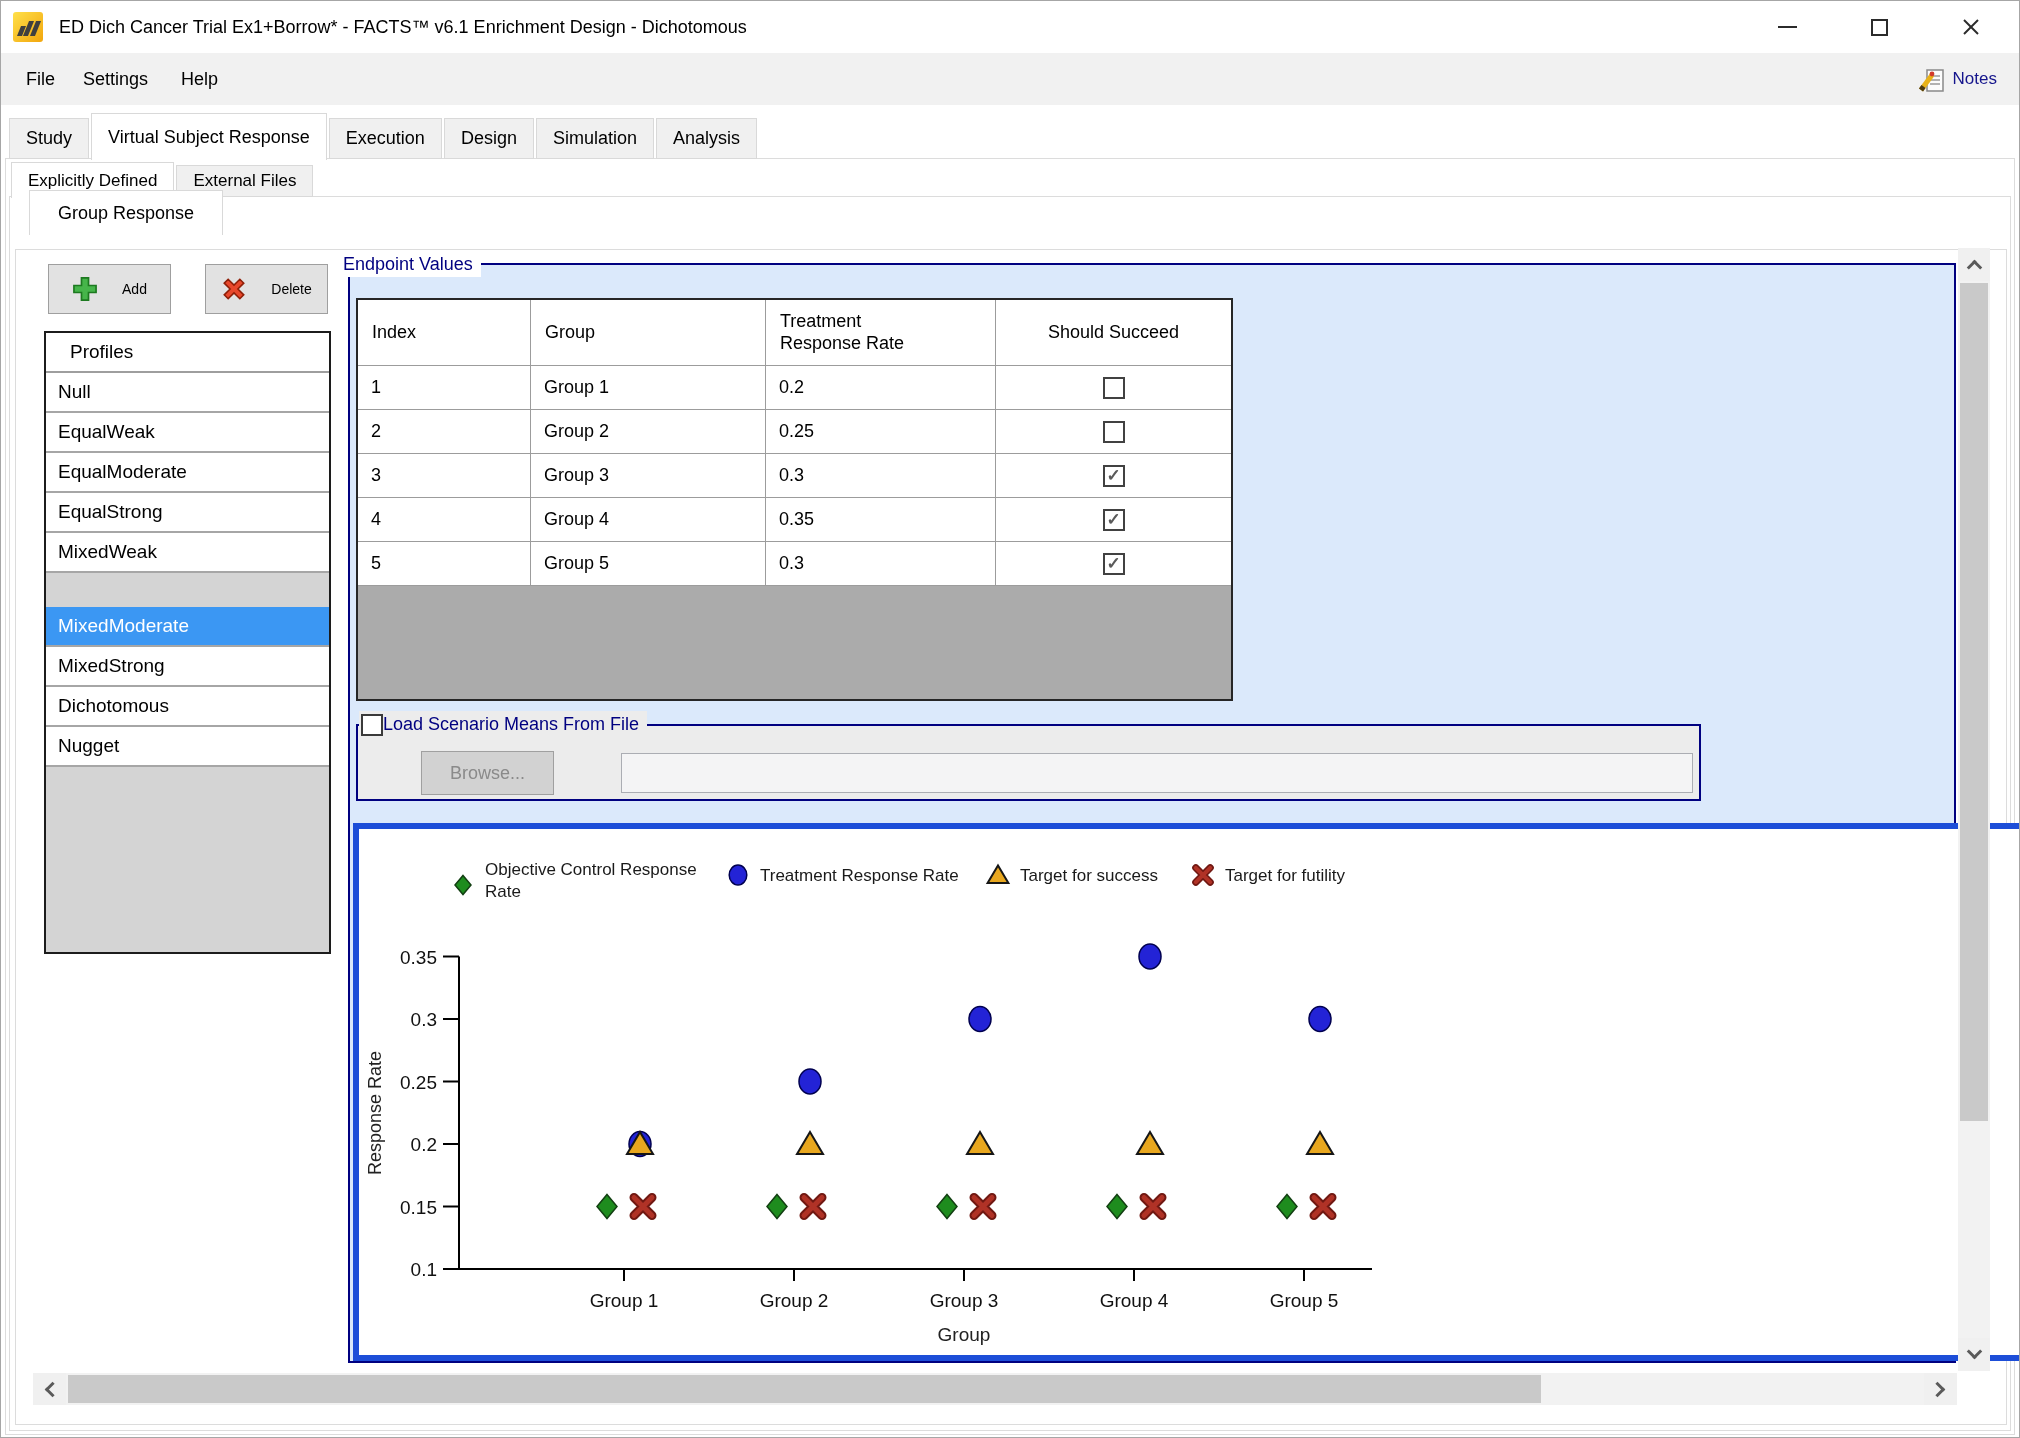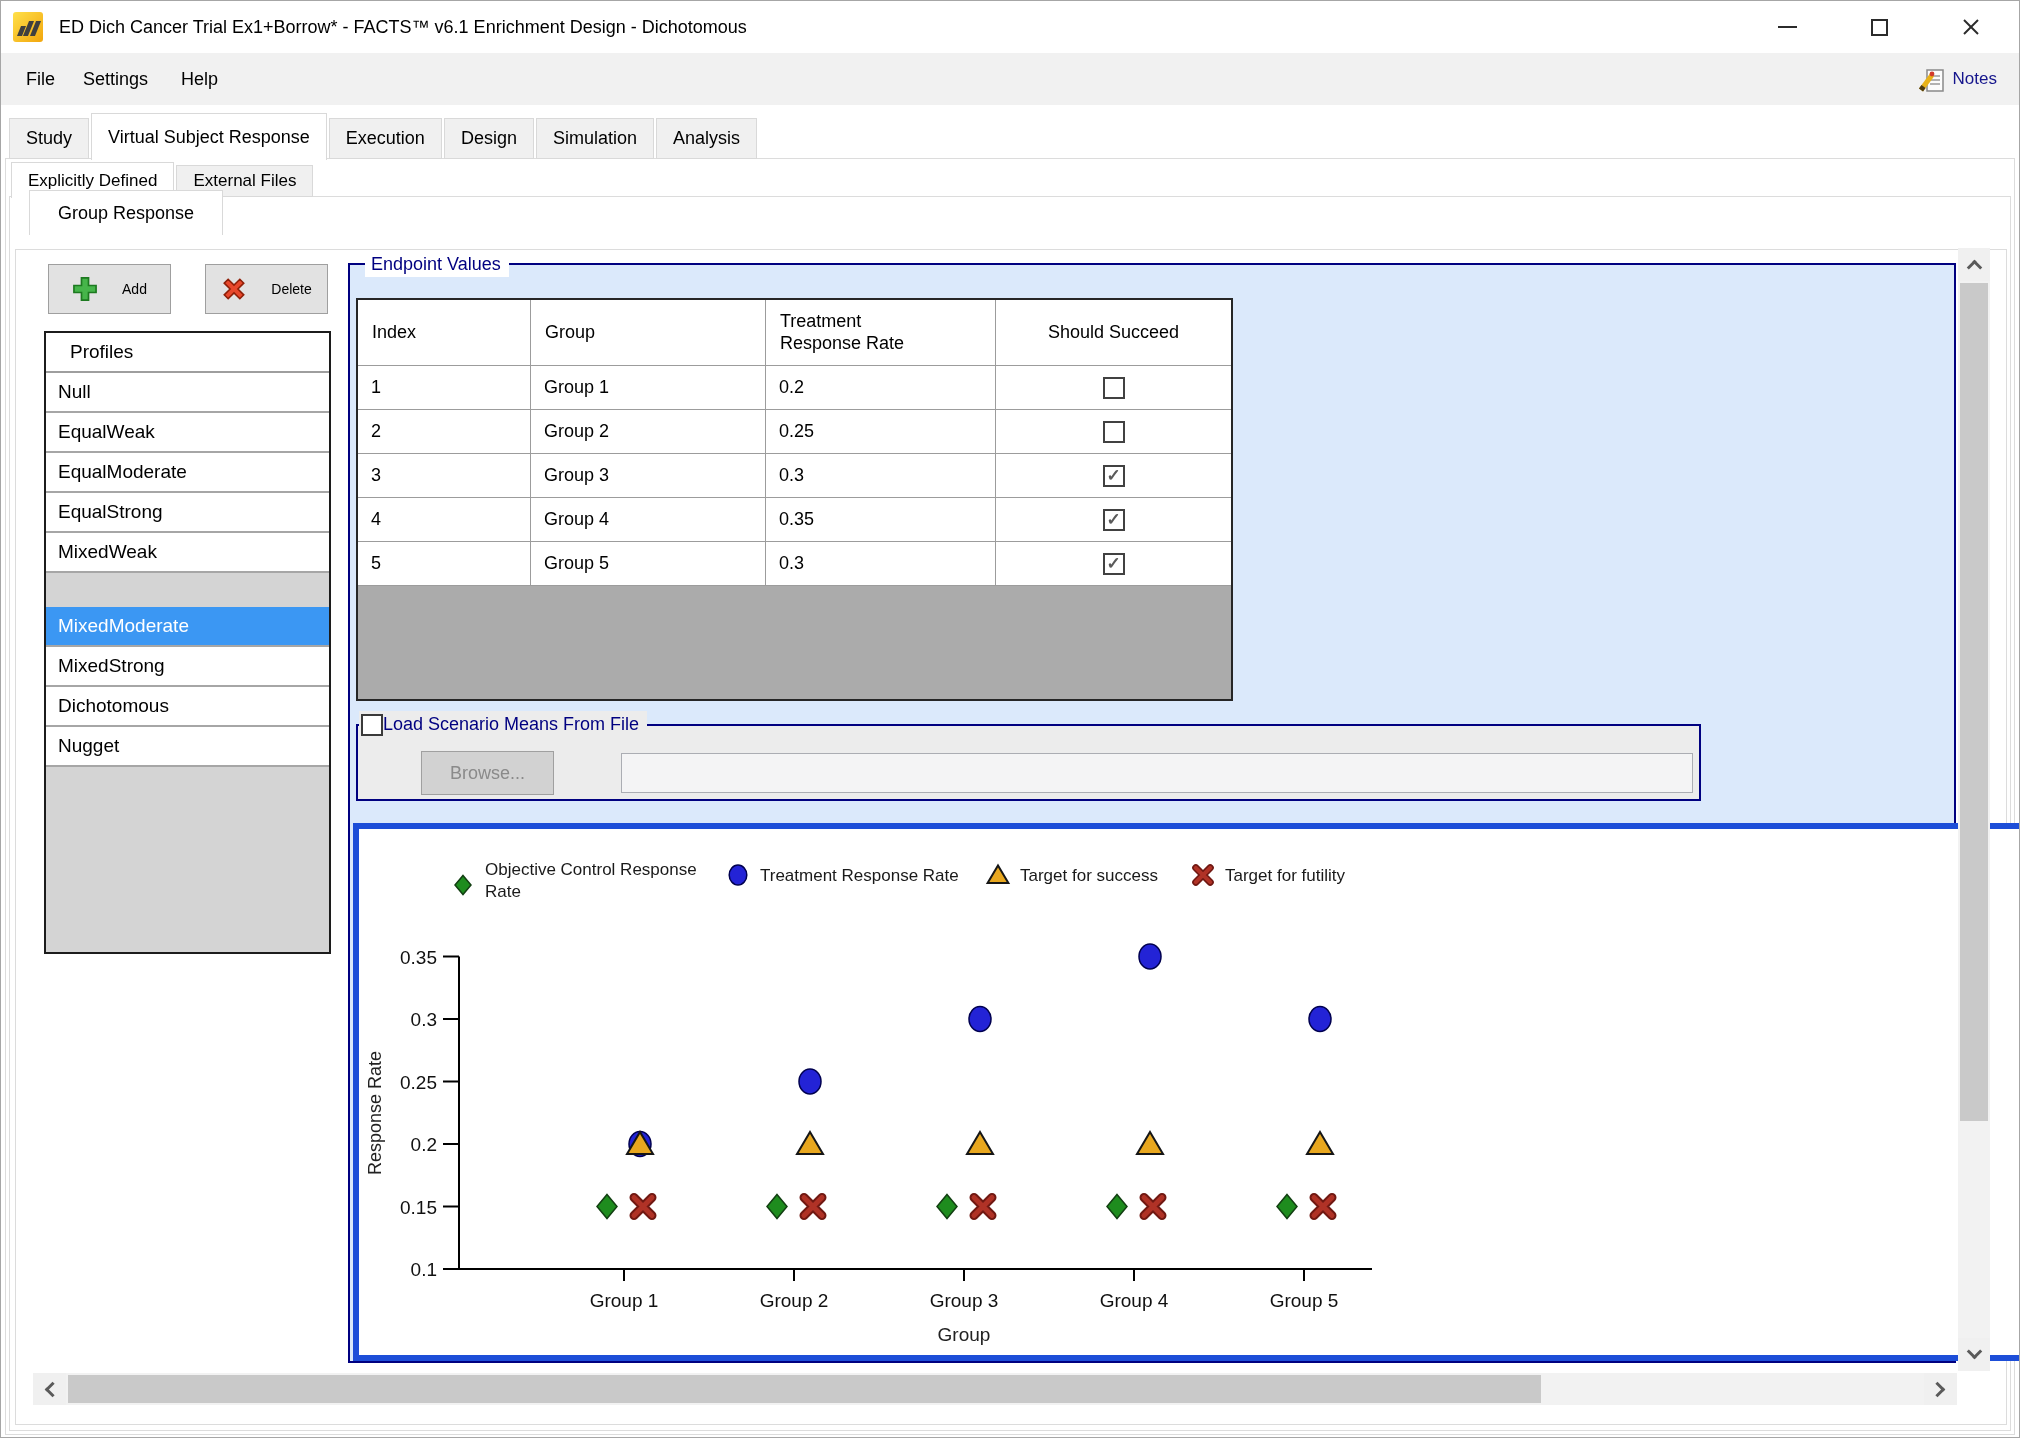--- a/index.html
+++ b/index.html
@@ -58,21 +58,21 @@
               border:2px solid #1c1c1c; z-index:2; overflow:hidden; }
   .profiles-header { height:40px; background:#fff; border-bottom:2px solid #9e9e9e; font-size:19px;
                      line-height:37px; padding-left:24px; }
   .profile-item { height:40px; background:#fff; border-bottom:2px solid #a6a6a6; font-size:19px;
                   line-height:37px; padding-left:12px; }
   .profile-item.selected { background:#3b97f3; color:#fff;margin-top:34px; }
 
   
   #endpoint-fieldset { position:absolute; left:347px; top:262px; width:1608px; height:1100px;
                        background:#dbe9fb; border:2px solid #000080; z-index:1; }
-  #endpoint-legend { position:absolute; left:364px; top:250px; height:26px; background:#fff; color:#000080;
+  #endpoint-legend { position:absolute; left:336px; top:250px; height:26px; background:#fff; color:#000080;
                      font-size:18px; line-height:26px; padding:0 8px 0 6px; z-index:2; }
 
   
   #endpoint-table { position:absolute; left:355px; top:297px; width:877px; height:403px;
                     border:2px solid #262626; background:#ababab; display:flex; flex-direction:column; z-index:2; }
   .t-header { display:flex; height:66px; background:#fff; }
   .t-h-cell { border-right:1px solid #9c9c9c; border-bottom:1px solid #9c9c9c; font-size:18px;
               display:flex; align-items:center; padding-left:14px; line-height:1.2; }
   .t-row { display:flex; height:44px; background:#fff; }
   .t-cell { border-right:1px solid #9c9c9c; border-bottom:1px solid #9c9c9c; font-size:18px;

